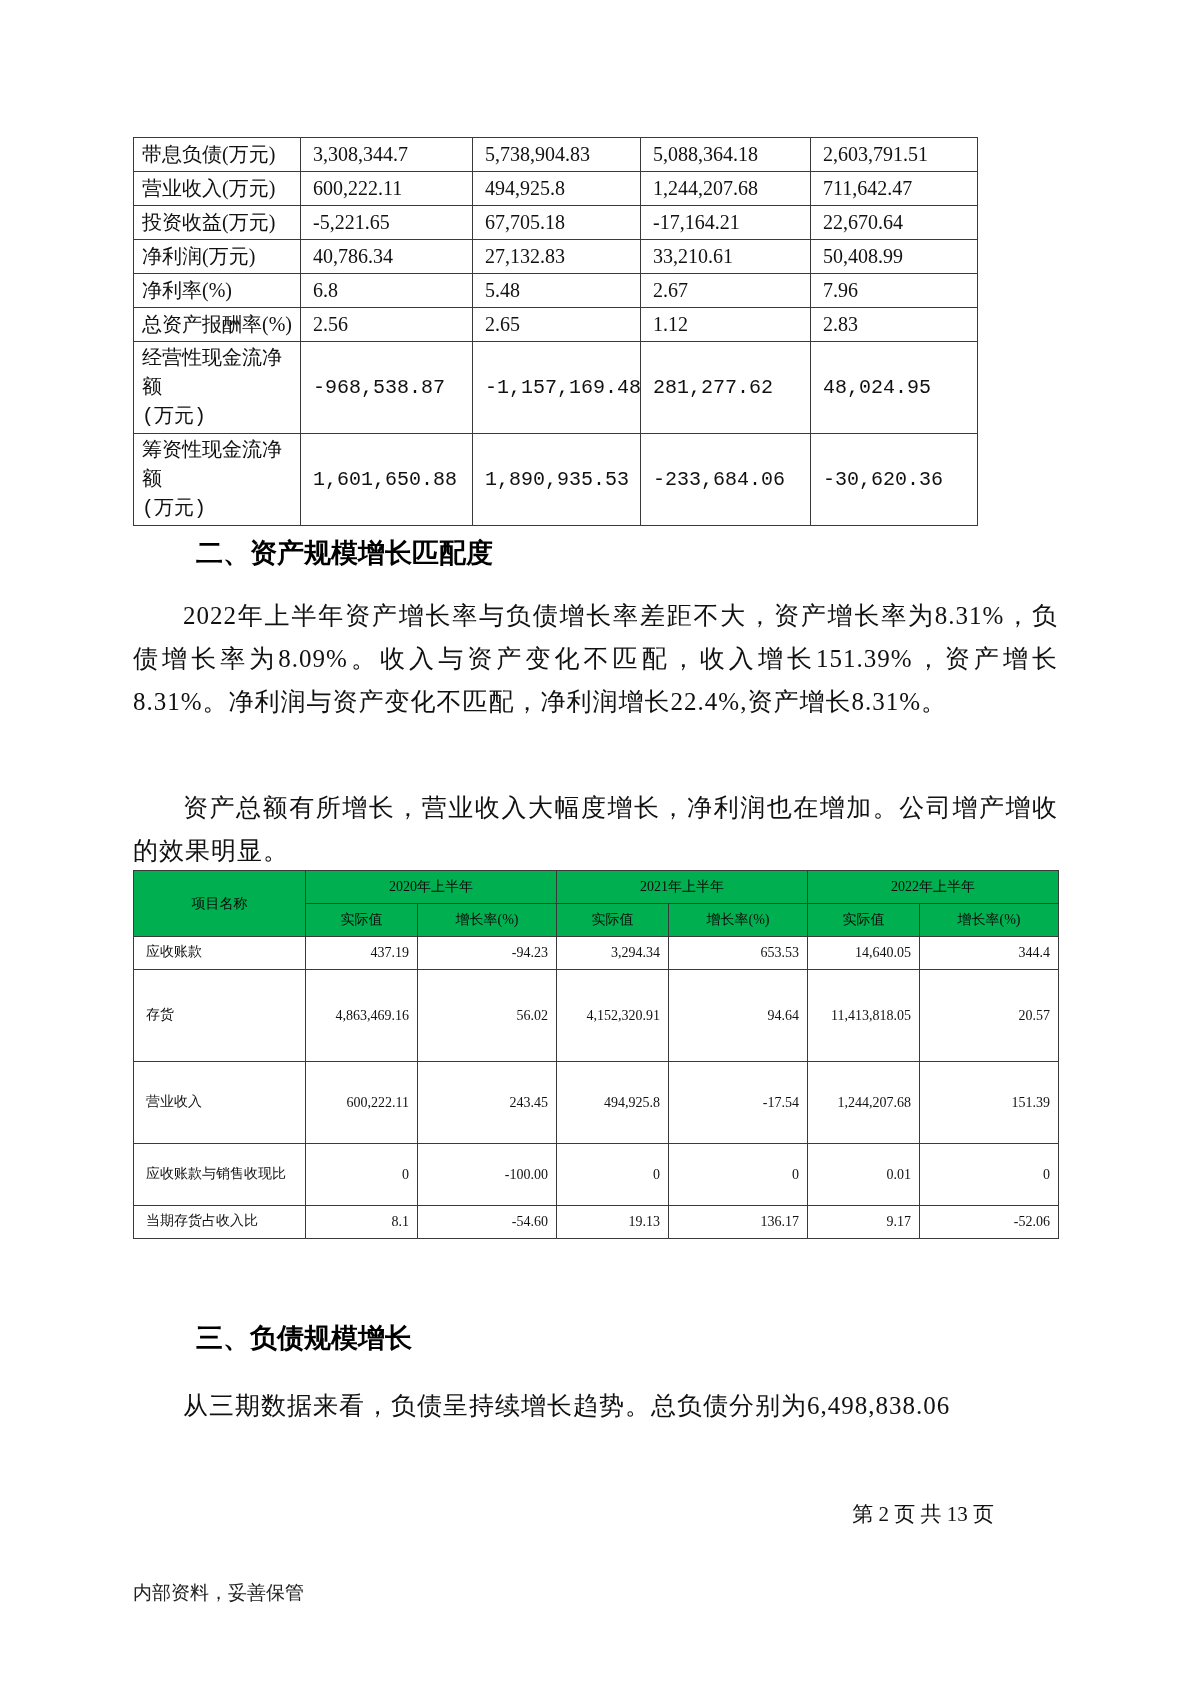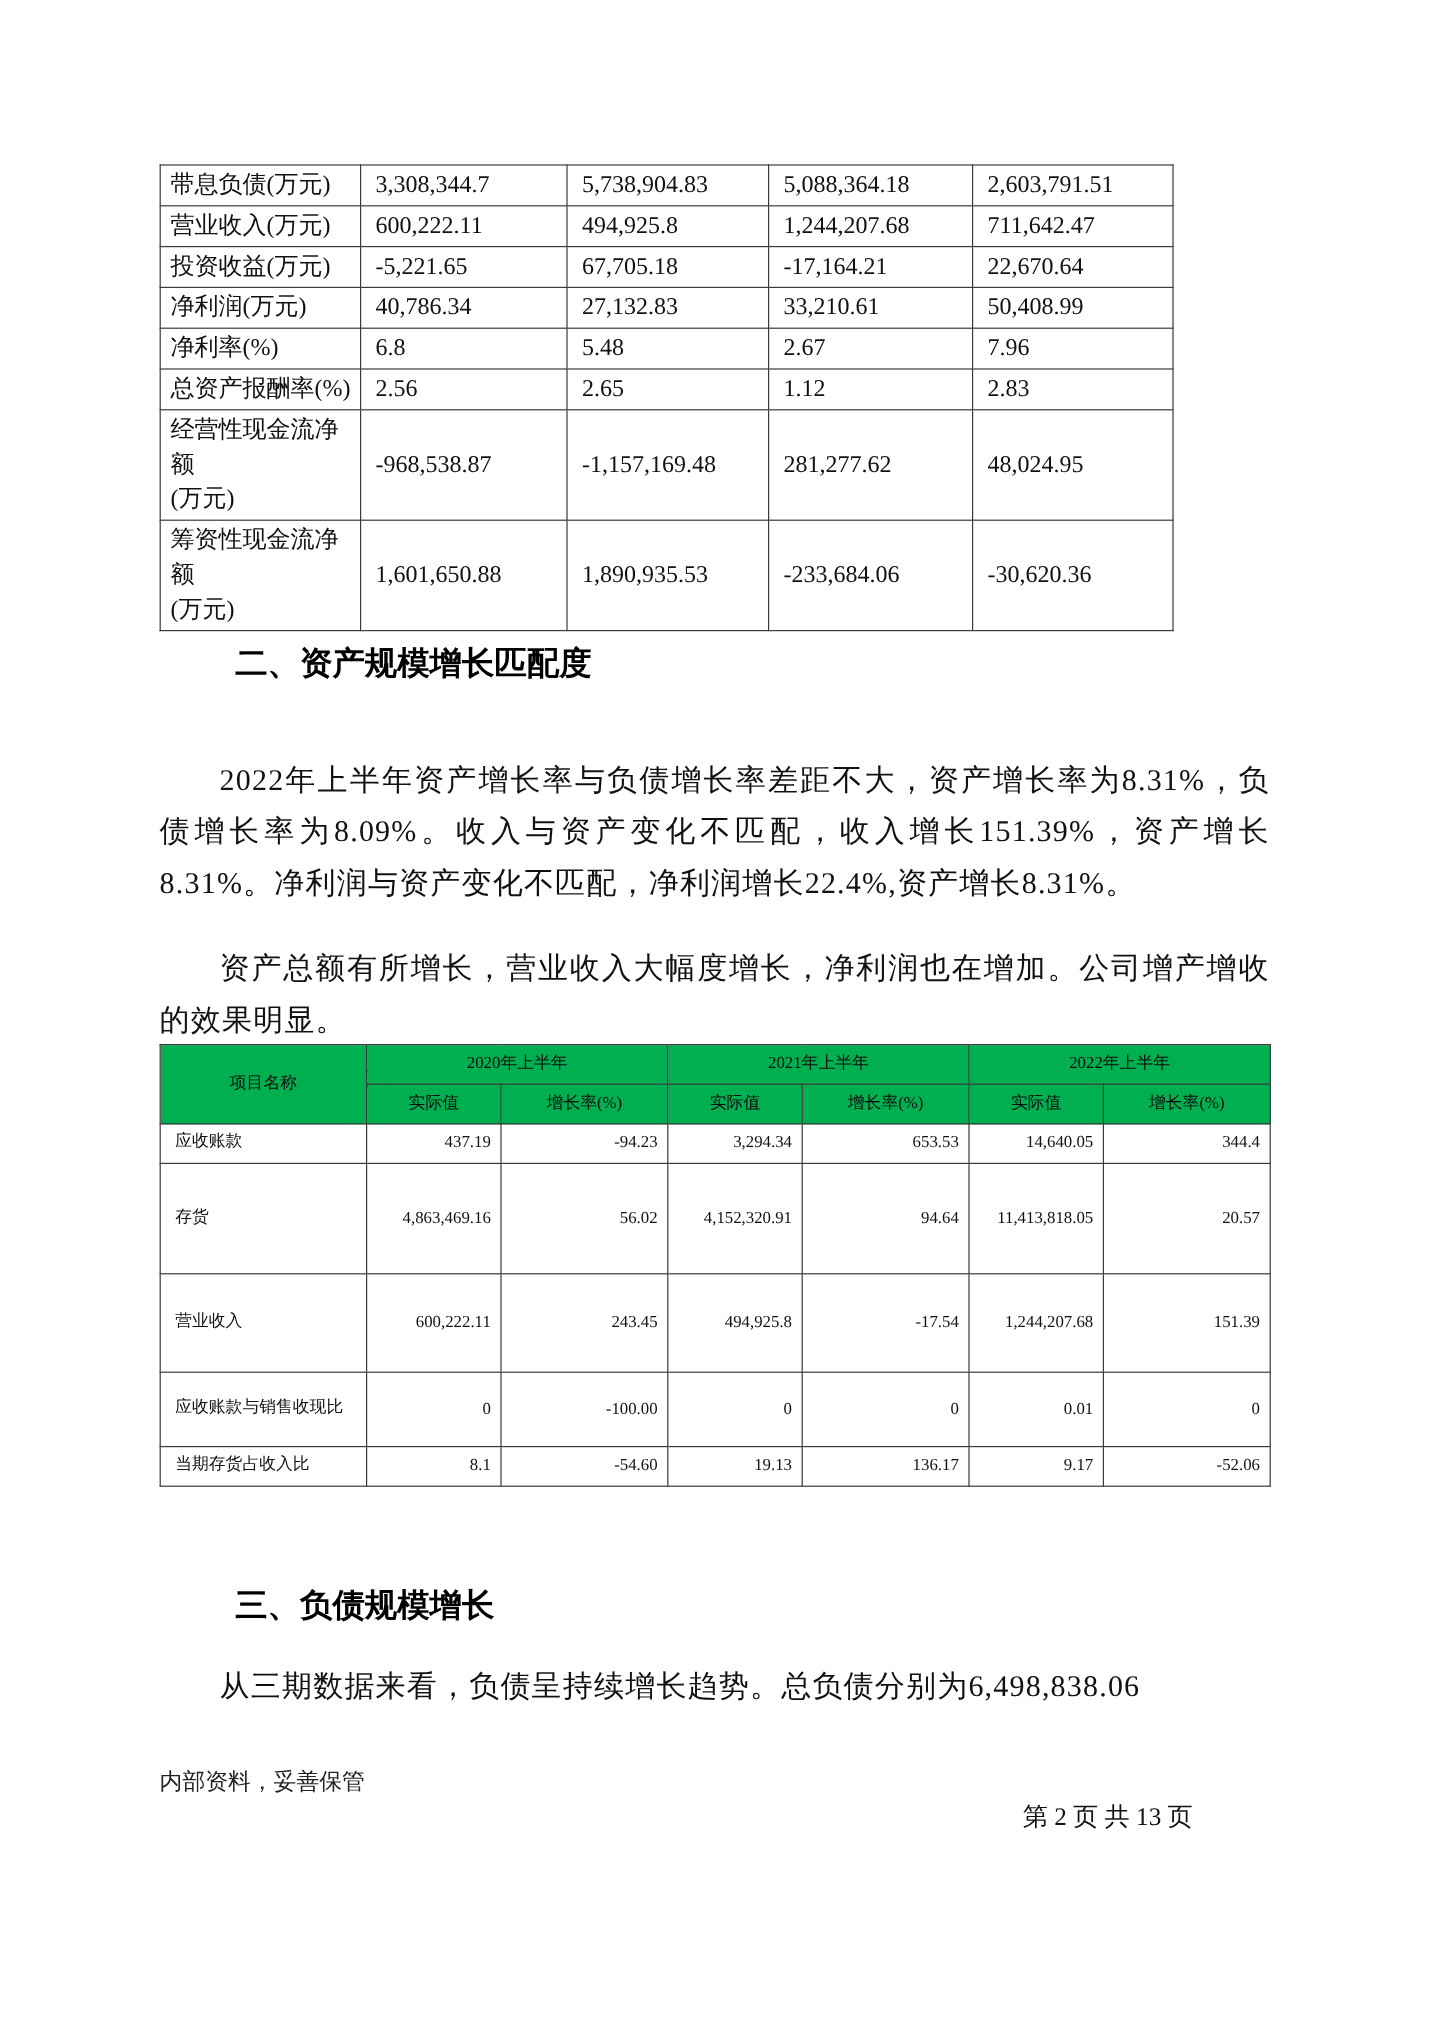--- a/index.html
+++ b/index.html
@@ -15,38 +15,38 @@
   }
   table { border-collapse:collapse; table-layout:fixed; }
   td { border:1px solid #3a3a3a; vertical-align:middle; }
 
   
   #table1 {
     position:absolute; left:133px; top:137px; width:844px;
     font-size:20px; line-height:1.45;
   }
   #table1 tr.rs { height:31px; }
-  #table1 tr.rt { height:62px; }
+  #table1 tr.rt { height:62px;font-family:Liberation Mono, monospace; }
   #table1 td.lbl { padding:2px 4px 2px 8px; text-align:left; white-space:pre-line; }
   #table1 td.num { padding:2px 4px 2px 12px; text-align:left; }
 
   
   .heading {
     position:absolute; left:196px;
     font-family:"Liberation Sans","DejaVu Sans",sans-serif;
     font-weight:700; font-size:27px; color:#000;
   }
   #heading2 { top:535px; }
   #heading3 { top:1320px; }
   .para {
     position:absolute; left:133px; width:925px;
     font-size:25px; line-height:43px; letter-spacing:1px;
     text-align:justify; text-indent:50px; color:#111;
   }
-  #para1 { top:594px;margin-top:35px; }
+  #para1 { top:594px; }
   #para2 { top:786px; }
   #para3 { top:1384px; }
 
   
   #caption2 {
     position:absolute; left:133px; top:886px; width:925px;
     text-align:left; font-size:19px; color:#111;
   }
   #table2 {
     position:absolute; left:133px; top:870px; width:925px;
@@ -62,21 +62,21 @@
   #table2 tr.h0 { height:33px; }
   #table2 tr.h1 { height:33px; }
   #table2 tr.b0 { height:33px; }
   #table2 tr.b1 { height:92px; }
   #table2 tr.b2 { height:82px; }
   #table2 tr.b3 { height:62px; }
   #table2 tr.b4 { height:33px; }
 
   
   .footer-left {
-    position:absolute; left:133px; top:1472px; font-size:19px;
+    position:absolute; left:133px; top:1580px; font-size:19px;
     font-family:Liberation Sans, sans-serif; color:#222;
   }
   .footer-right {
     position:absolute; right:133px; top:1500px; font-size:21px; color:#111;
   }
 </style>
 </head>
 <body>
 
 <div class="page">

